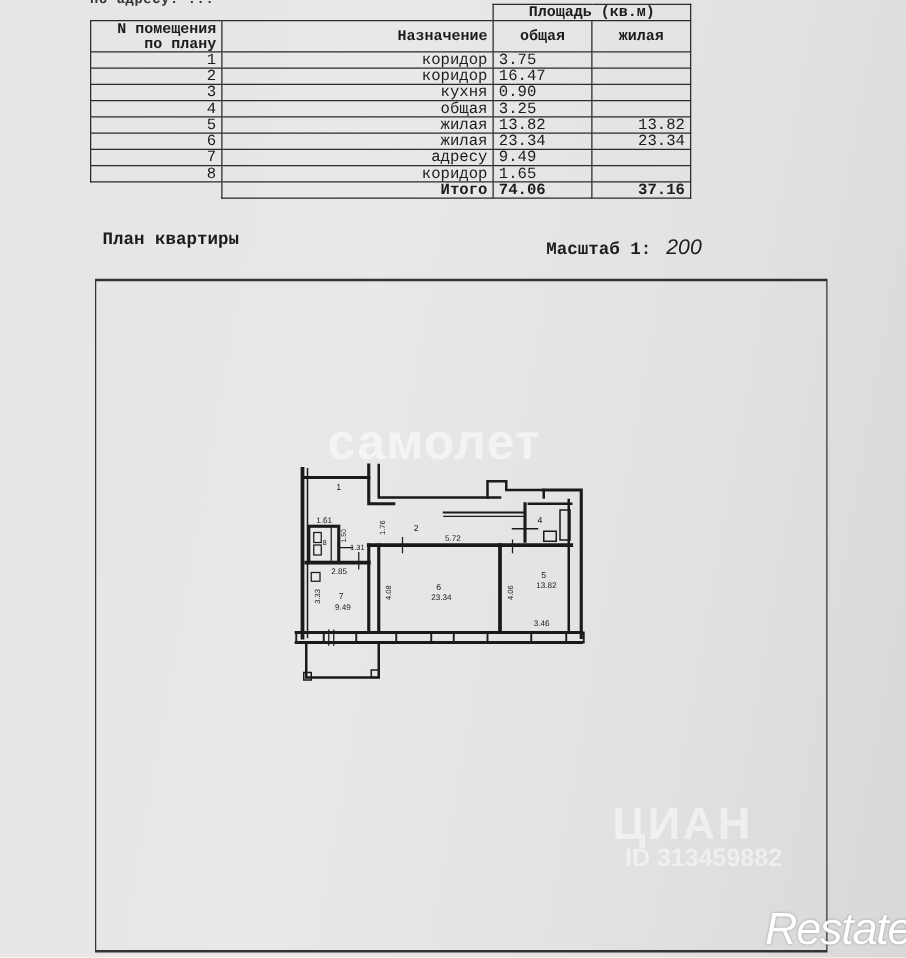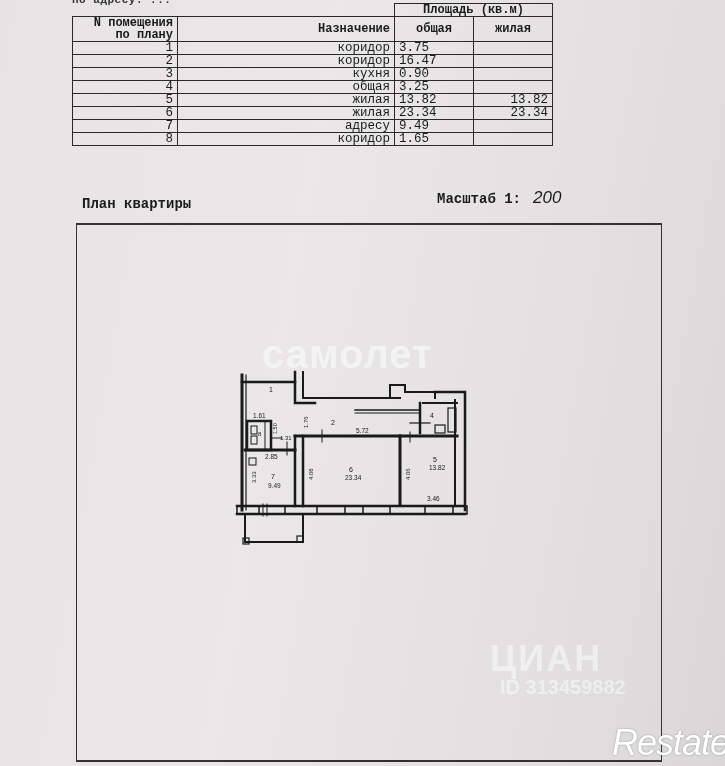--- a/index.html
+++ b/index.html
@@ -23,21 +23,21 @@
   }
   table.rooms th { font-weight: bold; font-size: 12px; }
   .c-num { width: 96px; text-align: right; }
   .c-name { width: 190px; text-align: right; padding-left: 22px !important; }
   .c-total { width: 70px; text-align: left; }
   .c-live { width: 70px; text-align: right; }
   .hdr-area { text-align: center; }
   .itogo td { font-weight: bold; }
   .noborder { border: none !important; }
 
-  .plan-title { position: absolute; left: 82px; top: 196px; font-size: 14px; font-weight: bold; }
+  .plan-title { position: absolute; left: 82px; top: 184px; font-size: 14px; font-weight: bold; }
   .scale { position: absolute; left: 437px; top: 188px; font-size: 14px; font-weight: bold; }
   .scale .scale-val { font-family: "Liberation Sans", sans-serif; font-style: italic; font-weight: normal; font-size: 17px; margin-left: 12px; }
 
   .frame {
     position: absolute; left: 76px; top: 223px; width: 584px; height: 535px;
     border: 1.5px solid #333; border-top-width: 2px; border-bottom-width: 2px;
   }
   .floorplan { position: absolute; left: 225px; top: 370px; }
 
   .wm-samolet {
@@ -115,20 +115,26 @@
     <td class="c-num">7</td>
     <td class="c-name">адресу</td>
     <td class="c-total">9.49</td>
     <td class="c-live"></td>
   </tr>
   <tr>
     <td class="c-num">8</td>
     <td class="c-name">коридор</td>
     <td class="c-total">1.65</td>
     <td class="c-live"></td>
+  </tr>
+  <tr class="itogo">
+    <td class="noborder" style="border:none"></td>
+    <td class="c-name">Итого</td>
+    <td class="c-total">74.06</td>
+    <td class="c-live">37.16</td>
   </tr>
 </tbody>
   </table>
 
 <div class="plan-title">План квартиры</div>
 <div class="scale">
   <span>Масштаб 1:</span><span class="scale-val">200</span>
 </div>
 
 <div class="frame"></div>

